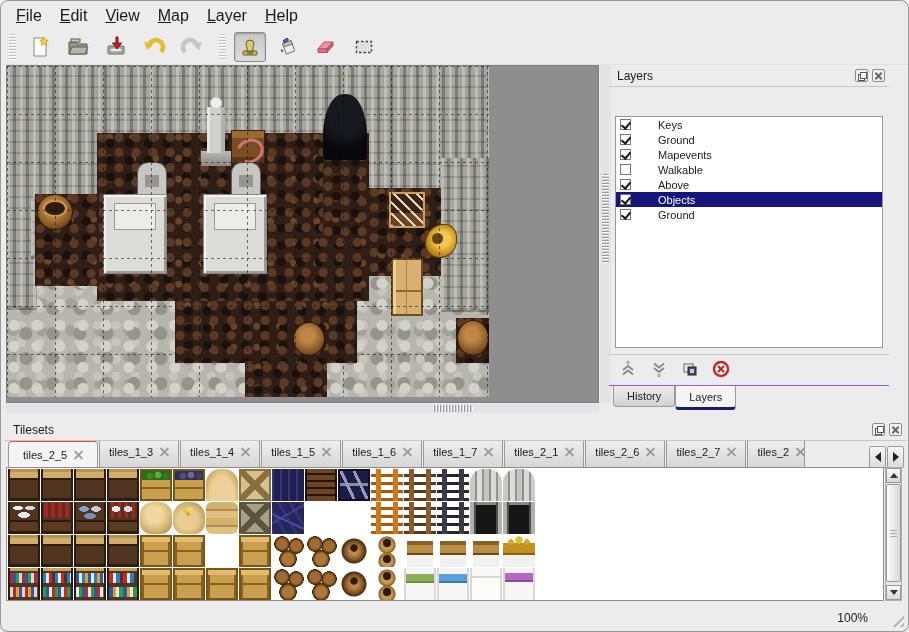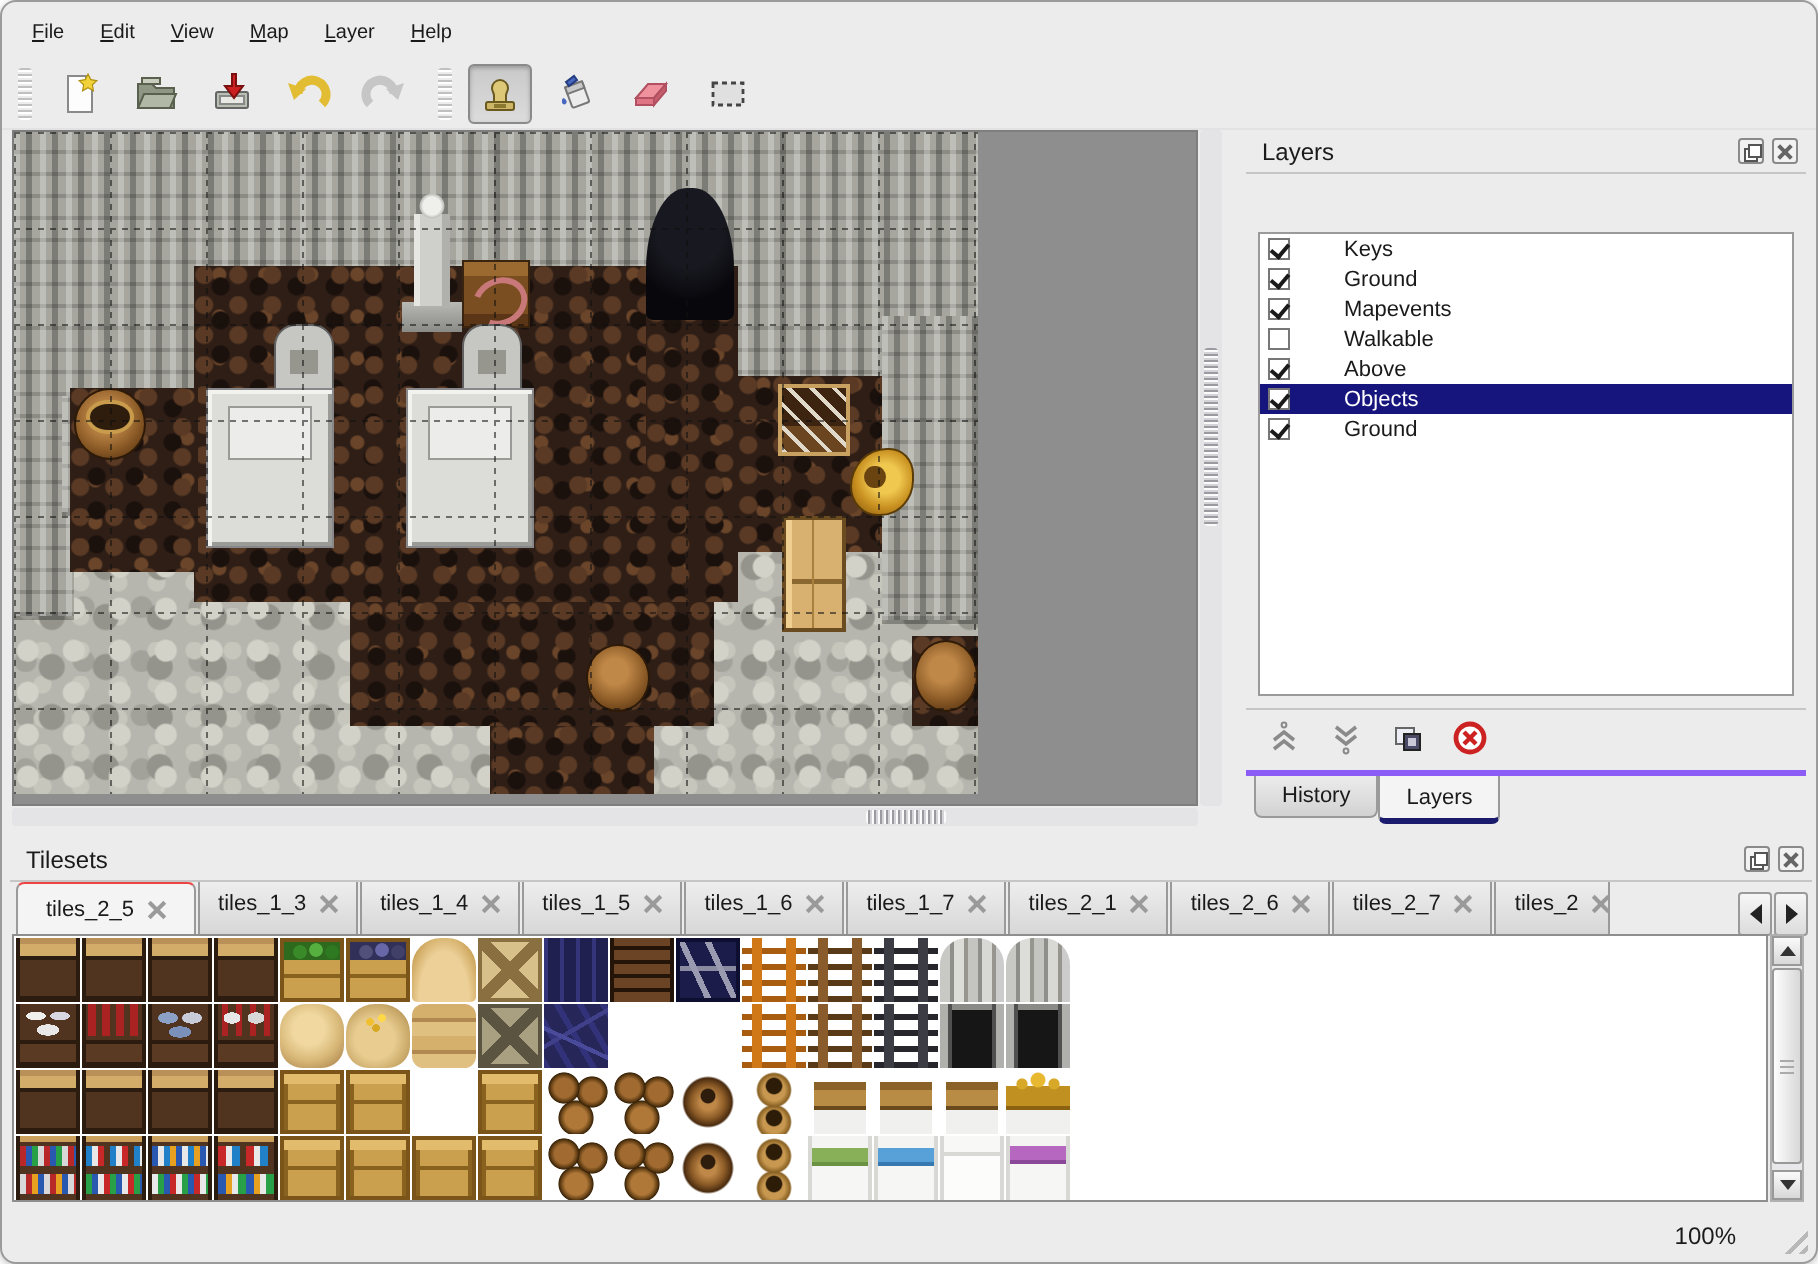--- a/index.html
+++ b/index.html
@@ -2,21 +2,21 @@
 <html><head>
 <meta charset="utf-8">
 <style>
   html,body{margin:0;padding:0;background:#fff;font-family:"Liberation Sans",sans-serif;}
   *{box-sizing:border-box;}
   .window{position:absolute;left:0;top:0;width:909px;height:632px;background:#ececec;
     border:1px solid #9b9b9b;border-radius:8px;overflow:hidden;box-shadow:0 1px 4px rgba(0,0,0,.25);}
 
   
   .menubar{position:absolute;left:6px;top:4px;height:22px;display:flex;align-items:center;}
-  .menu-item{padding:2px 9px;font-size:10px;color:#1a1a1a;cursor:default;}
+  .menu-item{padding:2px 9px;font-size:16px;color:#1a1a1a;cursor:default;}
   .menu-item u{text-decoration:underline;}
 
   
   .toolbar{position:absolute;left:0;top:28px;height:36px;width:100%;display:flex;align-items:center;
     border-bottom:1px solid #e2e2e2;}
   .tb-handle{width:7px;height:26px;margin:0 5px 0 8px;border-radius:2px;
     background:repeating-linear-gradient(0deg,#ffffff 0 1px,#c0c0c0 1px 2px,#ececec 2px 3px);}
   .tb-btn{width:32px;height:30px;margin:0 3px;border:1px solid transparent;border-radius:3px;
     display:flex;align-items:center;justify-content:center;background:transparent;}
   .tb-btn.active{background:linear-gradient(#c9c9c9,#dcdcdc);border:1px solid #8a8a8a;
@@ -89,21 +89,21 @@
 
   
   .map-vscroll{position:absolute;left:599px;top:64px;width:11px;height:338px;background:#e4e4e6;border-radius:2px;}
   .map-vscroll .thumb{position:absolute;left:2px;width:7px;border-radius:2px;
     background:repeating-linear-gradient(0deg,#fbfbfb 0 1px,#9a9aa0 1px 2px,#d4d4d8 2px 3px);}
   .map-hscroll{position:absolute;left:5px;top:403px;width:593px;height:9px;background:#e4e4e6;border-radius:2px;}
   .map-hscroll .thumb{position:absolute;top:1px;height:7px;border-radius:2px;
     background:repeating-linear-gradient(90deg,#fbfbfb 0 1px,#9a9aa0 1px 2px,#d4d4d8 2px 3px);}
 
   
-  .layers-panel{position:absolute;left:622px;top:64px;width:280px;height:348px;}
+  .layers-panel{position:absolute;left:608px;top:64px;width:280px;height:348px;}
   .panel-header{position:absolute;left:0;top:0;right:0;height:22px;border-bottom:1px solid #c6c6c6;
     display:flex;align-items:center;}
   .panel-title{font-size:12px;color:#1a1a1a;padding-left:8px;flex:1;}
   .ph-btn{width:13px;height:13px;border:1px solid #8a8a8a;background:#f2f2f2;border-radius:2px;
     margin-right:4px;display:flex;align-items:center;justify-content:center;position:relative;}
   .float-icon{position:relative;width:7px;height:7px;}
   .float-icon::before{content:"";position:absolute;left:0;top:2px;width:5px;height:5px;border:1px solid #555;background:#fff;}
   .float-icon::after{content:"";position:absolute;left:2px;top:0;width:5px;height:5px;border:1px solid #555;background:#fff;}
   .x-icon{position:relative;width:9px;height:9px;}
   .x-icon::before,.x-icon::after{content:"";position:absolute;left:-1px;top:3.5px;width:11px;height:2px;background:#666;}
@@ -124,21 +124,21 @@
   .layer-row{height:15px;display:flex;align-items:center;font-size:11px;color:#1a1a1a;gap:20px;}
   .layer-row.selected{background:#15157d;color:#fff;}
   .cb{position:relative;width:11px;height:11px;background:#fff;border:1px solid #777;margin:0 7px 0 4px;flex:none;}
   .cb.checked::after{content:"";position:absolute;left:2px;top:0;width:4px;height:7px;
     border:solid #1a1a1a;border-width:0 2px 2px 0;transform:rotate(40deg);}
 
   .layer-actions{position:absolute;left:0;right:0;top:289px;height:28px;border-top:1px solid #c6c6c6;
     display:flex;align-items:center;padding-left:8px;gap:9px;}
   .la-btn{width:22px;height:22px;display:flex;align-items:center;justify-content:center;border-radius:3px;}
 
-  .south-tabs{position:absolute;left:0;right:0;top:320px;height:28px;border-top:3px solid #8b5cf6;
+  .south-tabs{position:absolute;left:0;right:0;top:320px;height:28px;border-top:1px solid #8b5cf6;
     display:flex;padding-left:4px;}
   .stab{height:21px;padding:0 13px;display:flex;align-items:center;font-size:11px;color:#1a1a1a;
     background:linear-gradient(#ececec,#d2d2d2);border:1px solid #9a9a9a;border-top:none;border-radius:0 0 4px 4px;}
   .stab.active{background:#f4f4f4;height:24px;border-bottom:3px solid #1b1b6e;}
 
   
   .tilesets-panel{position:absolute;left:4px;top:418px;width:901px;height:188px;}
   .ts-tabbar{position:absolute;left:2px;right:40px;top:22px;height:27px;display:flex;align-items:flex-end;overflow:hidden;}
   .ts-tab{height:22px;margin:0 0 0 1px;padding:16px 9px;display:flex;align-items:center;gap:7px;flex:none;
     background:linear-gradient(#f2f2f2,#d6d6d6);border:1px solid #9a9a9a;border-bottom:none;

